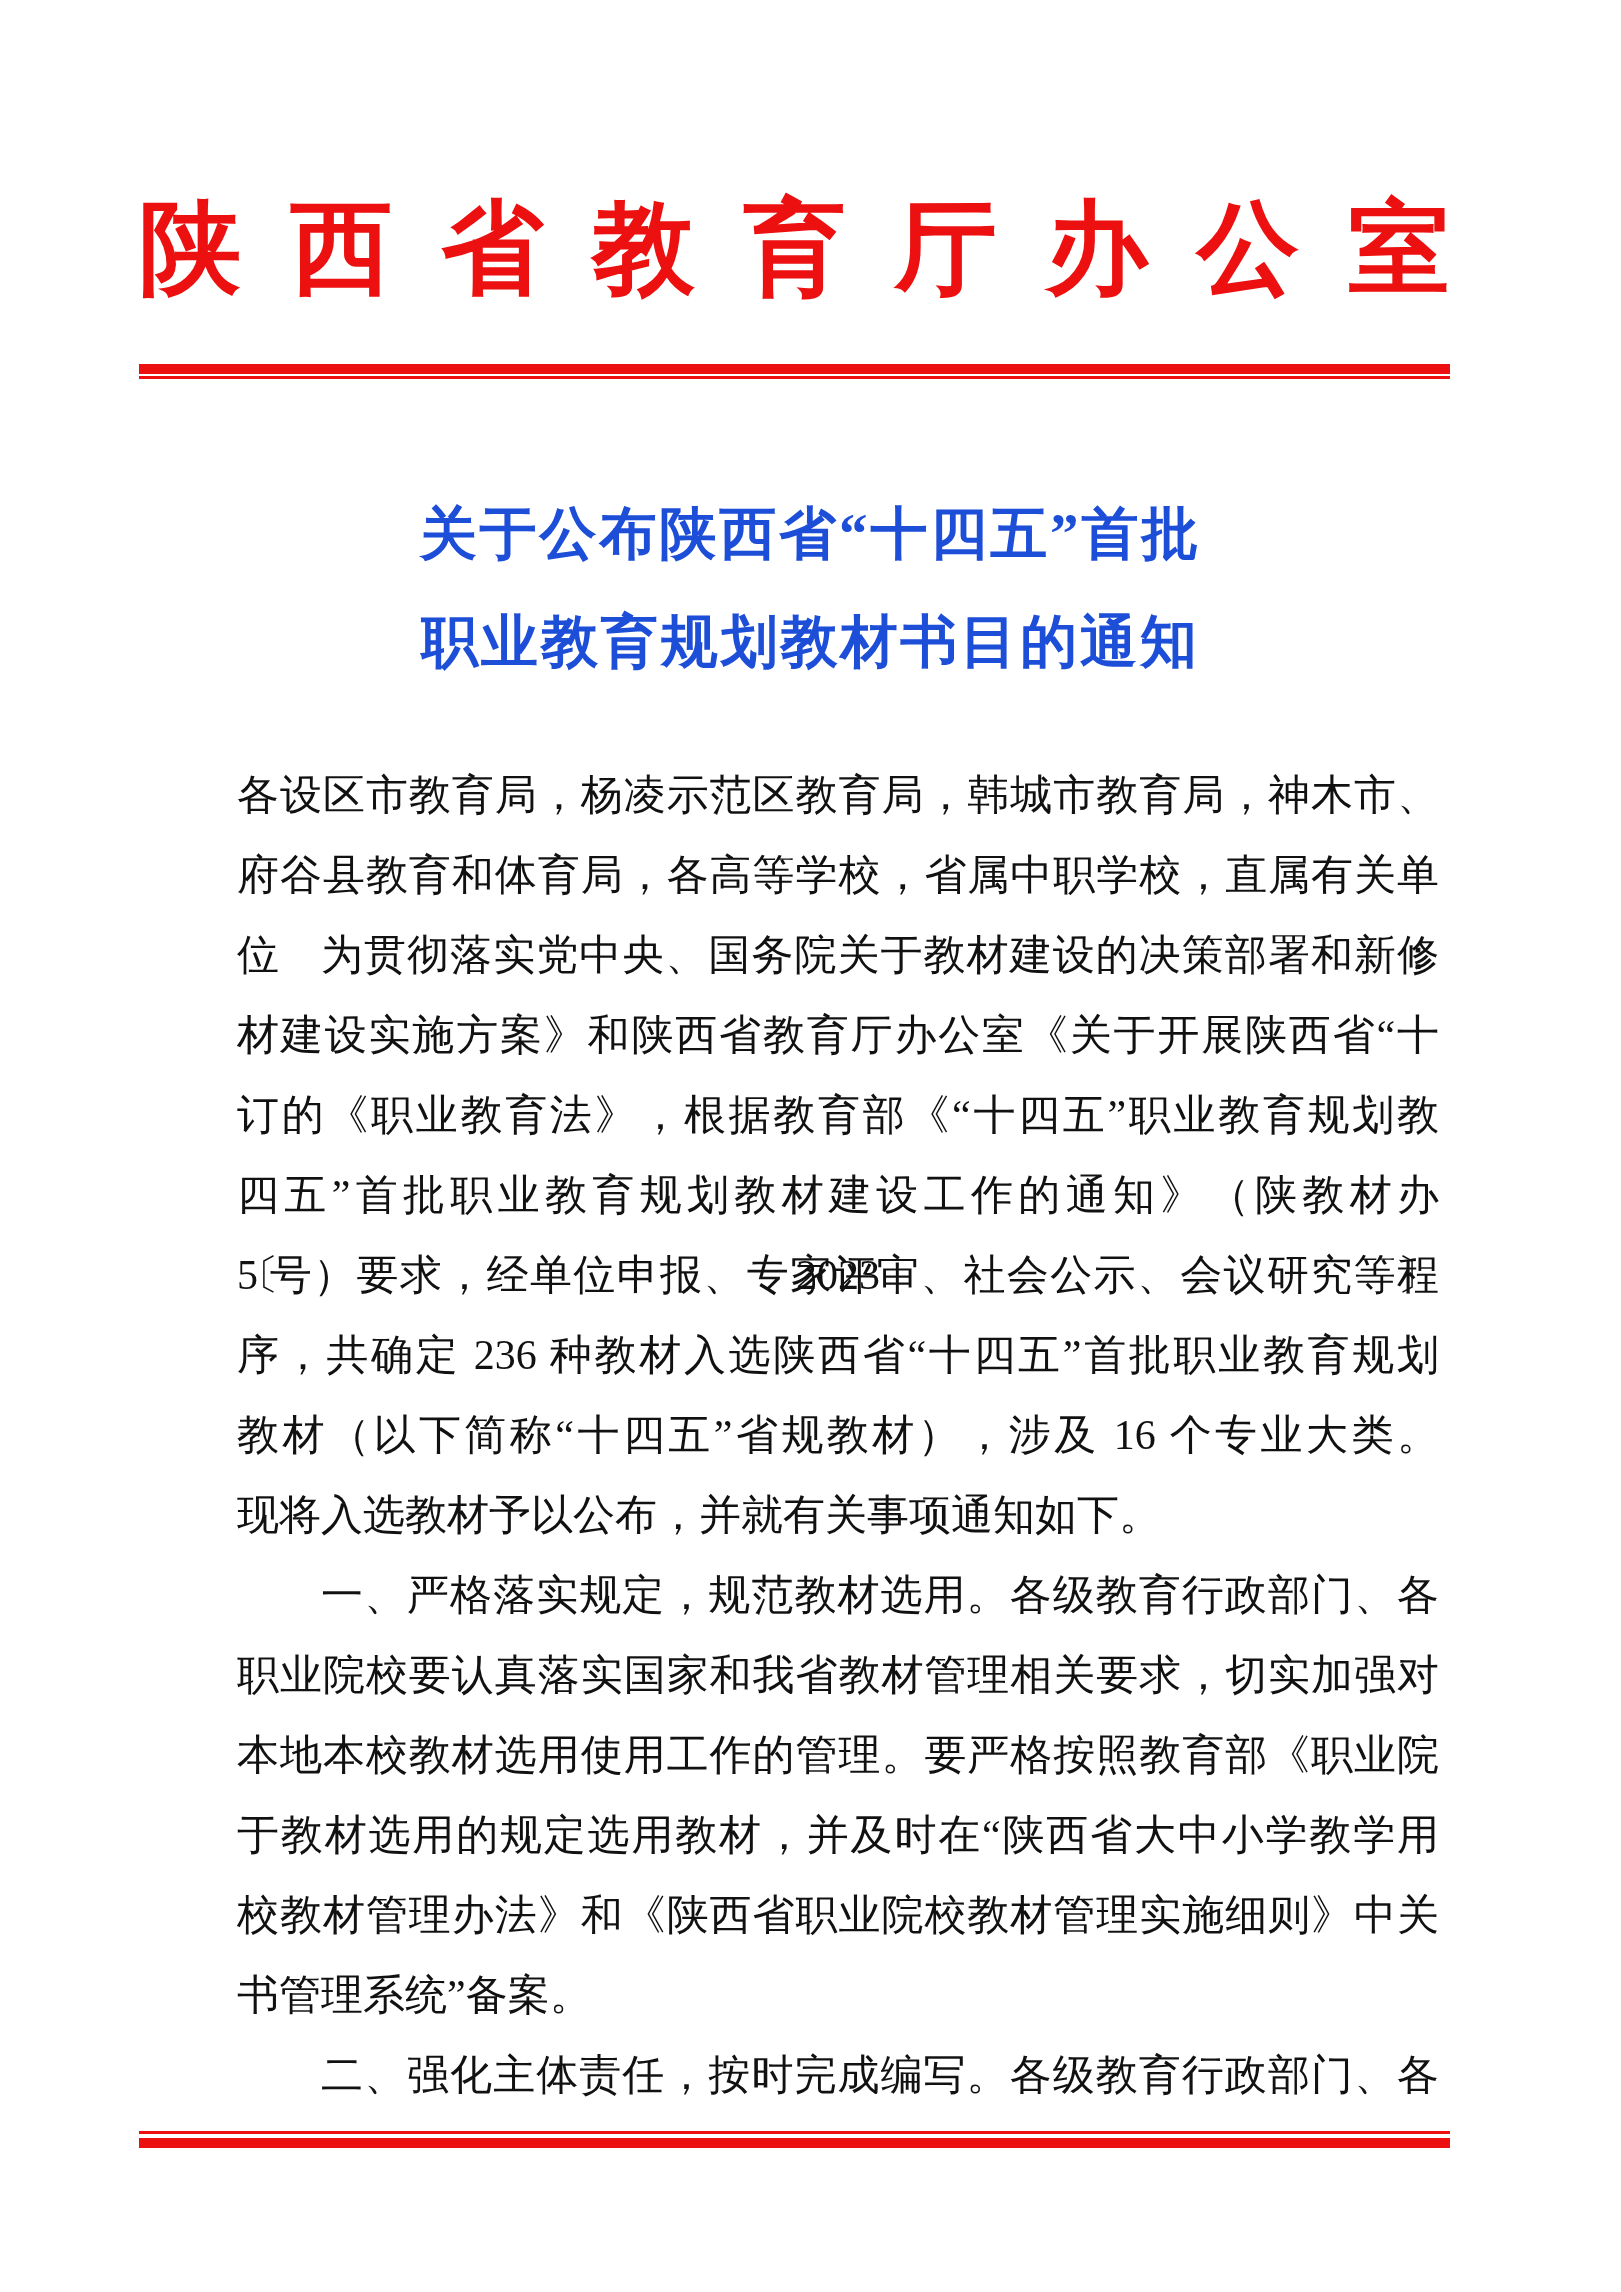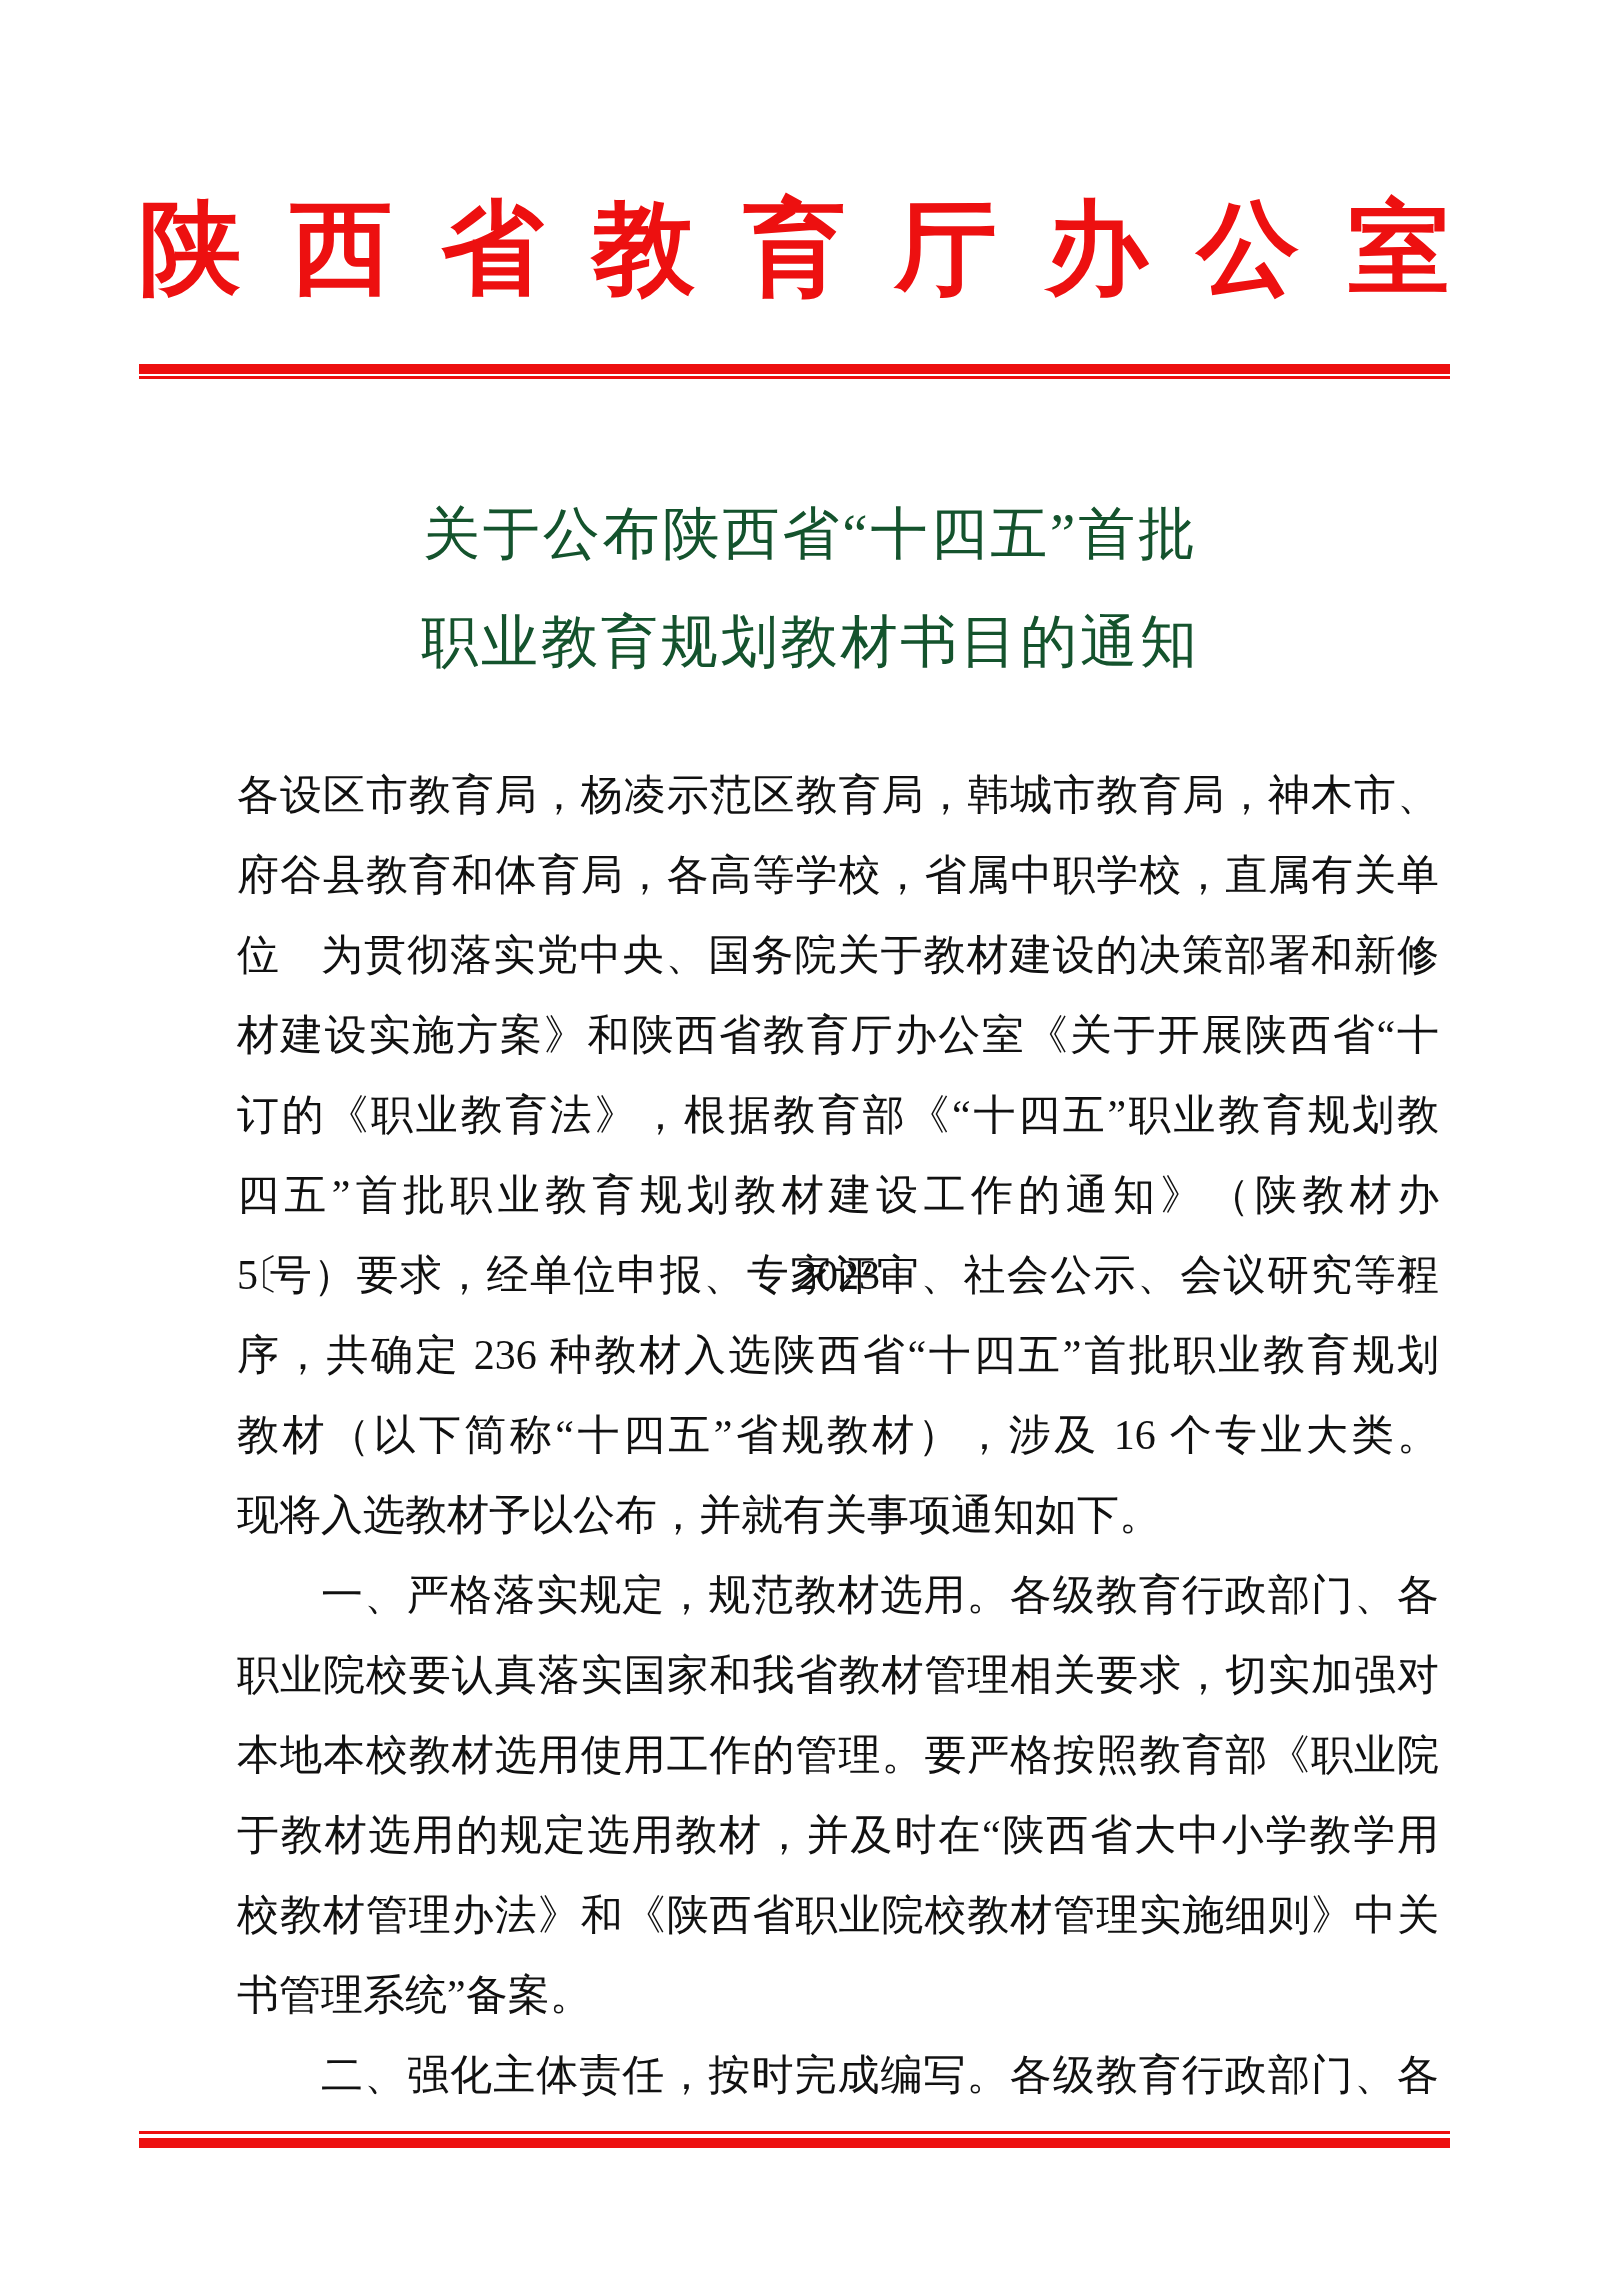--- a/index.html
+++ b/index.html
@@ -27,21 +27,21 @@
   .rule .thick { height:9.8px; background:var(--accent); }
   .rule .thin  { height:2.9px;  background:var(--accent); }
   .rule-top { top:364px; }
   .rule-top .thin { margin-top:2px; }
   .rule-bottom { top:2131px; }
   .rule-bottom .thick { margin-top:3.9px; }
   
   .doc-title {
     position:absolute; left:0; top:480px; width:1621px;
     text-align:center;
-    font-size:57px; font-weight:400; color:#14532d;
+    font-size:57px; font-weight:700; color:#1d4ed8;
     line-height:108px; letter-spacing:2.9px;
   }
   
   .body-text {
     position:absolute; left:210px; top:755px; width:1202px;
     font-size:42px; color:var(--ink);margin-left:27px;
   }
   .line {
     height:80px; line-height:80px;
     text-align:justify; text-align-last:justify;

